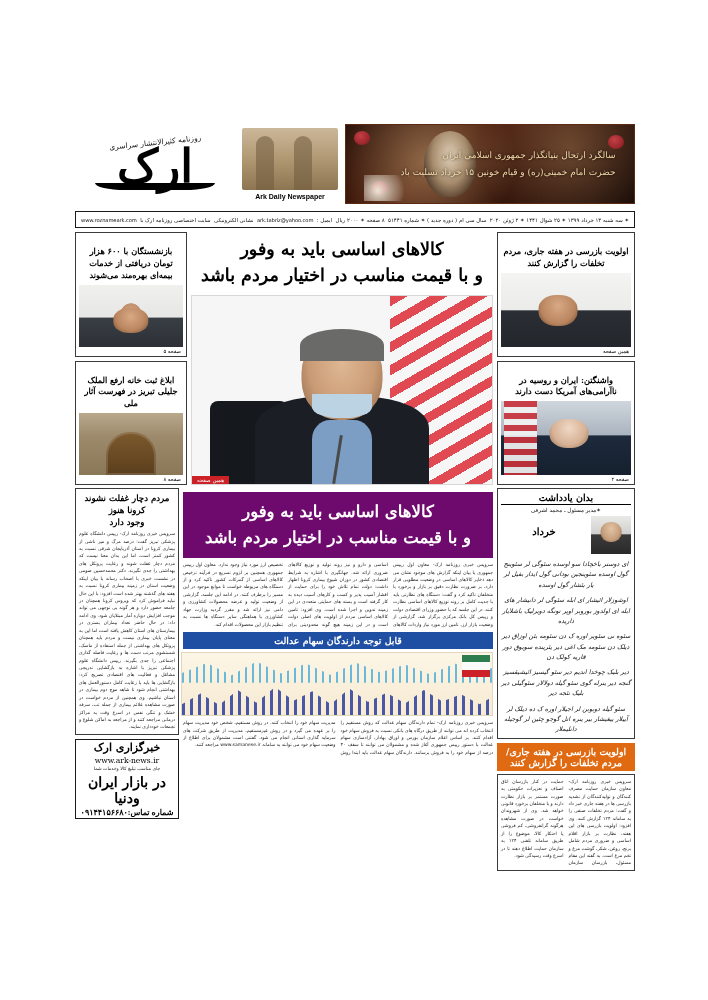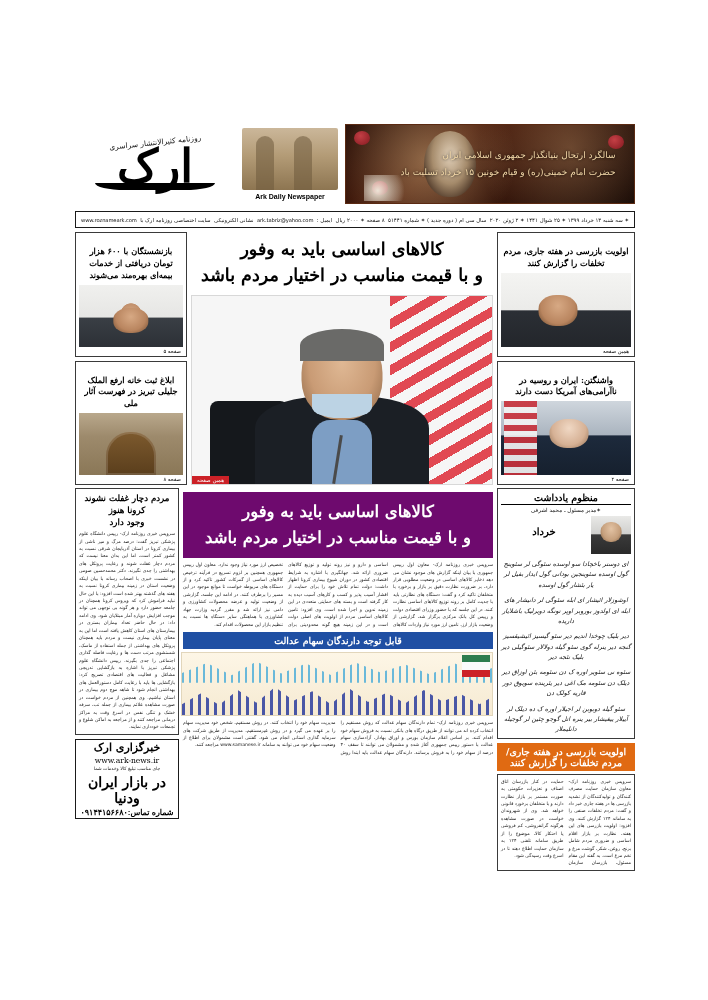--- a/index.html
+++ b/index.html
@@ -364,21 +364,21 @@
 
   
   .contact-box{
     border:1px solid #1a1a1a;padding:1px 4px;text-align:center;
     margin-top:4px;
   }
   .c-title{font-weight:bold;font-size:11px;color:#000;font-family:"DejaVu Serif","Liberation Serif",serif;}
   .c-url{font-size:7.6px;color:#000;direction:ltr;margin-top:2px;font-family:"DejaVu Serif","Liberation Serif",serif;}
   .c-sub{font-size:4.6px;color:#222;margin-top:1px;}
   .c-line{font-weight:bold;font-size:14px;color:#000;margin-top:3px;font-family:"DejaVu Serif","Liberation Serif",serif;}
-  .c-tel{font-weight:bold;font-size:8px;color:#000;margin-top:2px;font-family:Liberation Sans, sans-serif;}
+  .c-tel{font-weight:bold;font-size:8px;color:#000;margin-top:2px;font-family:Liberation Serif, serif;}
 
   .mt3{margin-top:3px;}
   .mt4{margin-top:4px;}
 </style>
 </head>
 <body>
 
 <div class="page">
 
   <div class="masthead">
@@ -466,42 +466,42 @@
         <div class="teaser-photo ph-door"></div>
         <div class="teaser-page">صفحه ۸</div>
       </div>
     </div>
   </div>
 
   <div class="body-grid">
 
     <div class="bg-right">
       <div class="framebox">
-        <div class="poem-title">منظوم یادداشت</div>
+        <div class="poem-title">بدان یادداشت</div>
         <div class="poem-by">✶مدیر مسئول ـ محمد اشرفی</div>
         <div class="poem-head">
           <div class="poem-avatar"></div>
           <div class="poem-word">خرداد</div>
         </div>
         <div class="poem-stanza">ای دوستر باخچادا سو اوسده
 سئوگی لر سئوینج گول اوسده
 سئوینجین بودانی گول ایدار
 بفیل لر یار بئشار گول اوسده</div>
         <div class="poem-stanza">اوشوزلار ائیشار ای ابله
 سئوگی لر دانیشار های ابله
 ای اولدوز بوروبر اوپر تونگه
 دویرلیک باشلایار داریده</div>
+        <div class="poem-stanza">سئوه نی سئویر اوره ک دن
+سئومه بئن اوزاق دیر  دیلک دن
+سئومه مک اغی دیر  یئرینده
+سویوق دور قاریه کولک دن</div>
         <div class="poem-stanza">دیر بلیک چوخدا اندیم دیر
 سئو گیسیز ائیشیقسیز گنجه دیر
 ینرله گوی سئو گیله دولالار
 سئوگیلی دیر بلیک نئجه دیر</div>
-        <div class="poem-stanza">سئوه نی سئویر اوره ک دن
-سئومه بئن اوزاق دیر  دیلک دن
-سئومه مک اغی دیر  یئرینده
-سویوق دور قاریه کولک دن</div>
         <div class="poem-stanza">سئو گیله دوبوبن لر اجیلار
 اوره ک ده دیلک لر آییلار
 ییغیشار بیر ینره اتل گوجو
 چئین لر گوجیله دانلیملار</div>
       </div>
 
       <div class="sec-banner sec-orange mt4">اولویت بازرسی در هفته جاری/ مردم تخلفات را گزارش کنند</div>
       <div class="framebox mt3">
         <div class="bodytext two-col">سرویس خبری روزنامه ارک- معاون سازمان حمایت مصرف کنندگان و تولیدکنندگان از تشدید بازرسی ها در هفته جاری خبر داد و گفت: مردم تخلفات صنفی را به سامانه ۱۲۴ گزارش کنند. وی افزود: اولویت بازرسی های این هفته، نظارت بر بازار اقلام اساسی و ضروری مردم شامل برنج، روغن، شکر، گوشت مرغ و تخم مرغ است. به گفته این مقام مسئول، بازرسان سازمان حمایت در کنار بازرسان اتاق اصناف و تعزیرات حکومتی به صورت مستمر بر بازار نظارت دارند و با متخلفان برخورد قانونی خواهد شد. وی از شهروندان خواست در صورت مشاهده هرگونه گرانفروشی، کم فروشی یا احتکار کالا، موضوع را از طریق سامانه تلفنی ۱۲۴ به سازمان حمایت اطلاع دهند تا در اسرع وقت رسیدگی شود.</div>
       </div>

